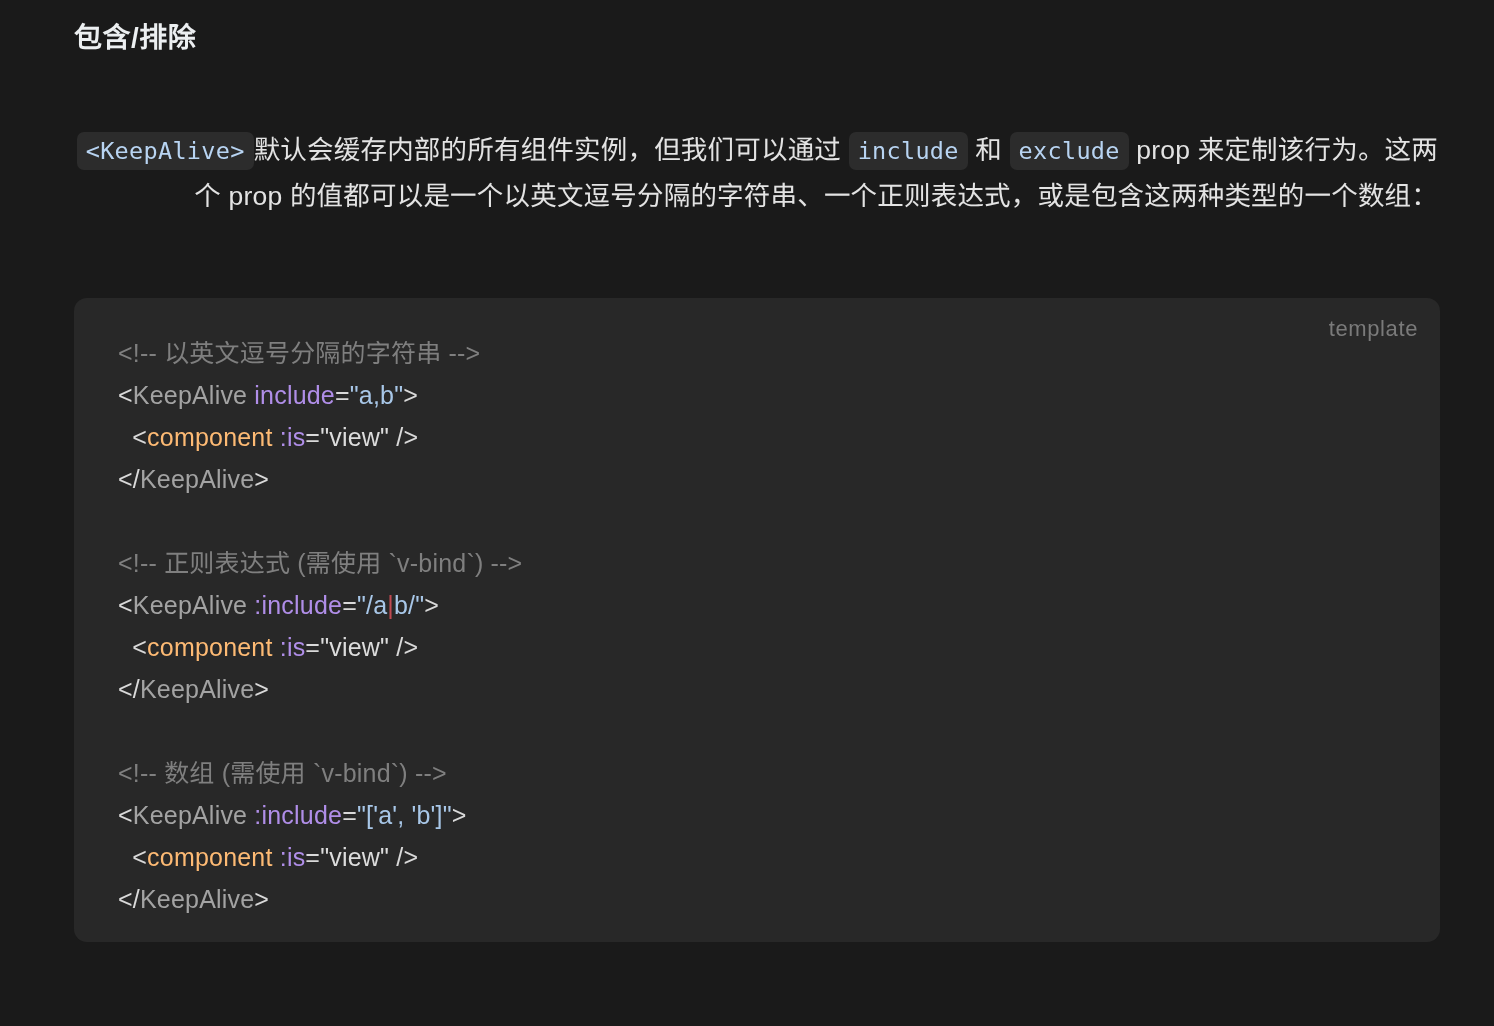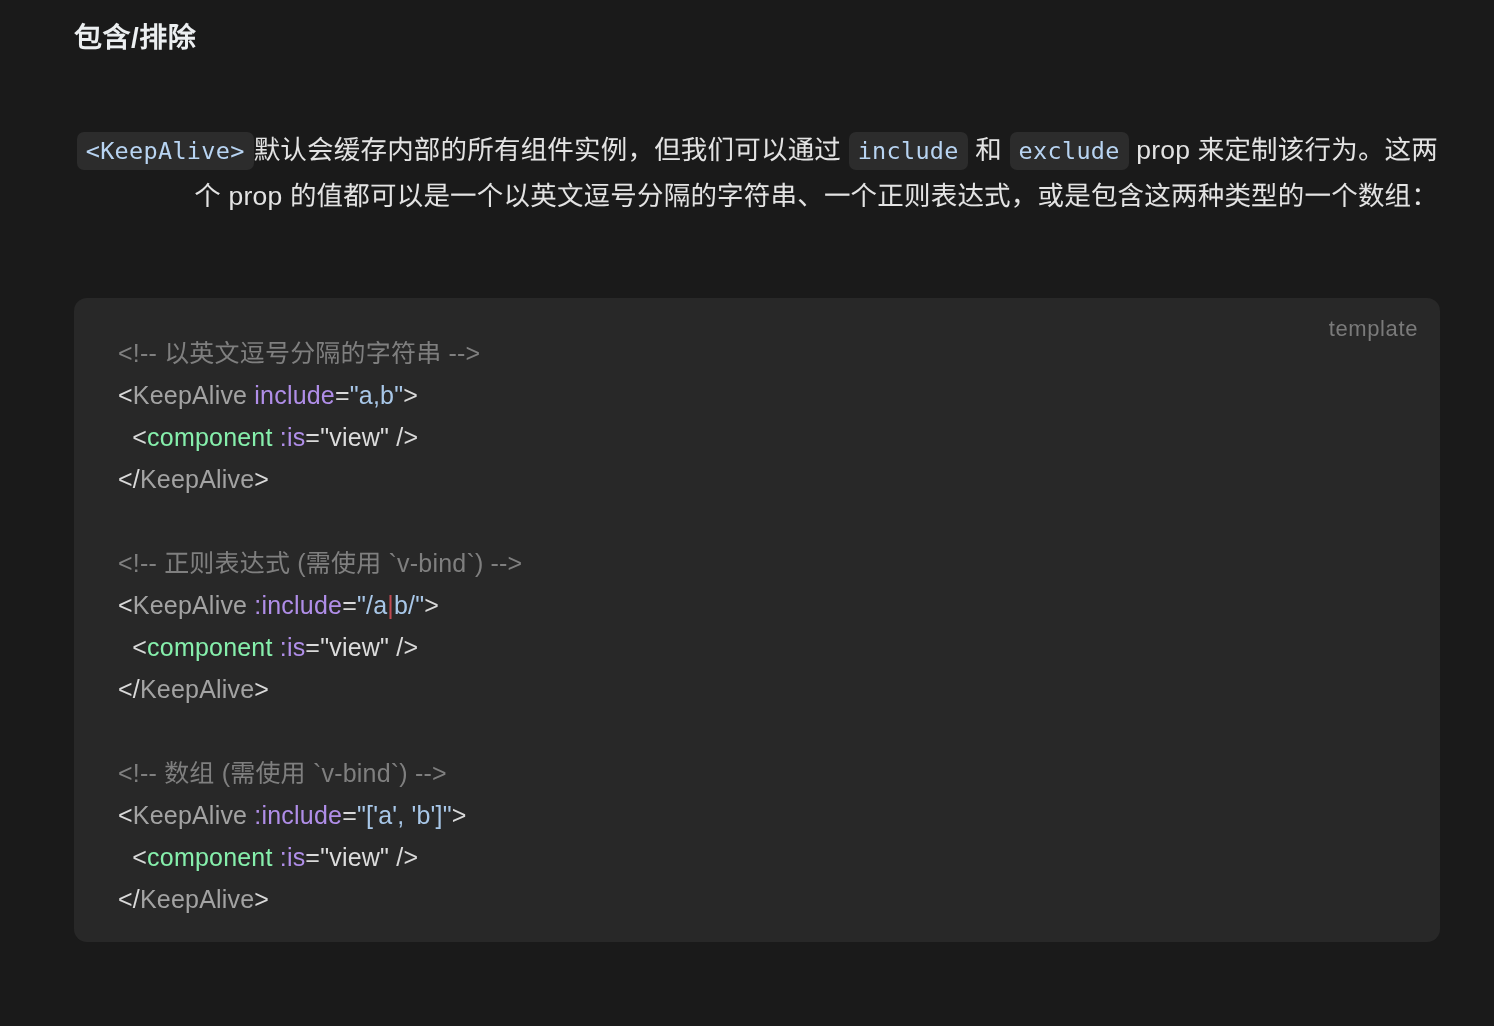--- a/index.html
+++ b/index.html
@@ -91,21 +91,21 @@
     color: #d7d7d7;
     white-space: pre;
     letter-spacing: 0.2px;
     overflow: visible;
   }
 
   
   .t-comment { color: #7f7f7f; }
   .t-punct   { color: #d9d9d9; }
   .t-tag     { color: #a3a3a3; }
-  .t-comp    { color: #86efac; text-align: center; }
+  .t-comp    { color: #fdba74; text-align: center; }
   .t-attr    { color: #b08ee8; }
   .t-string  { color: #a8c7e8; }
   .t-plain   { color: #dcdcdc; }
   .t-regex   { color: #a8c7e8; }
   .t-op      { color: #d9d9d9; }
   .t-alt     { color: #c04a52; }
 </style>
 </head>
 <body>
 

